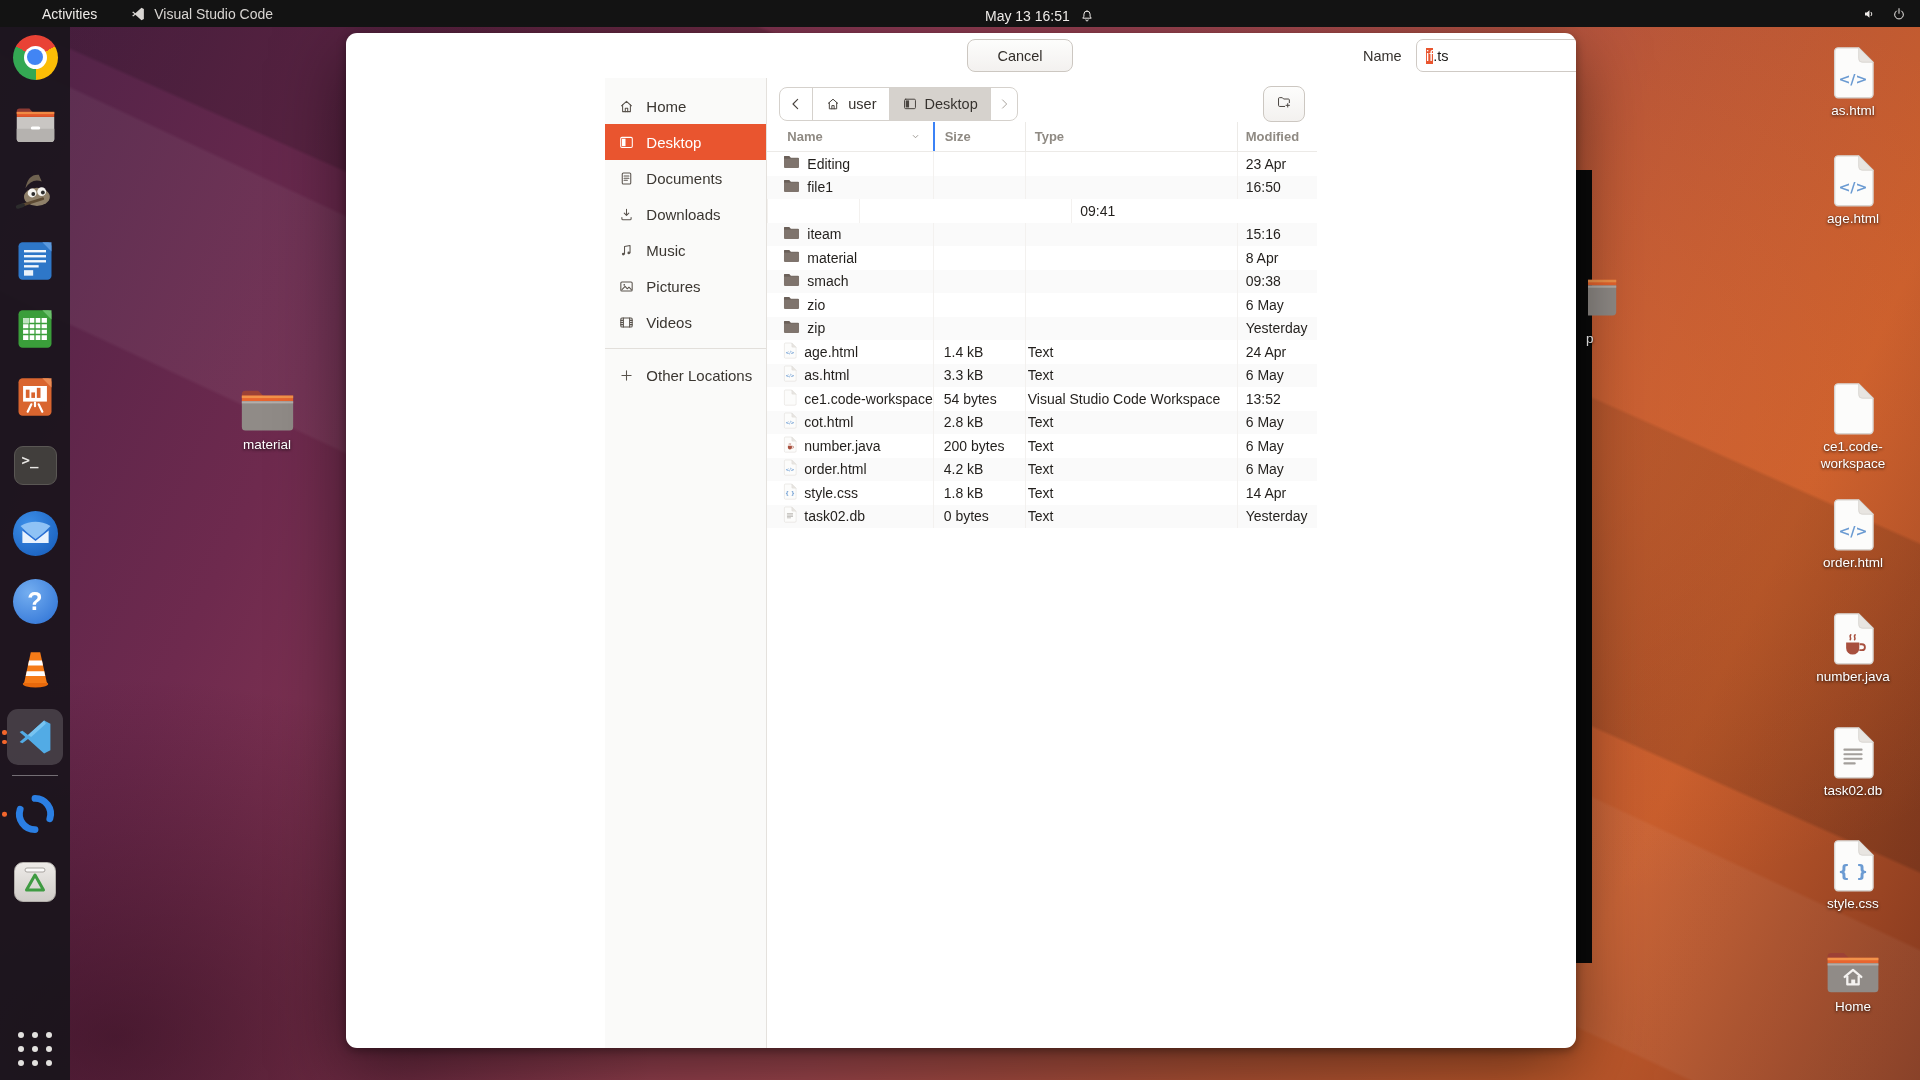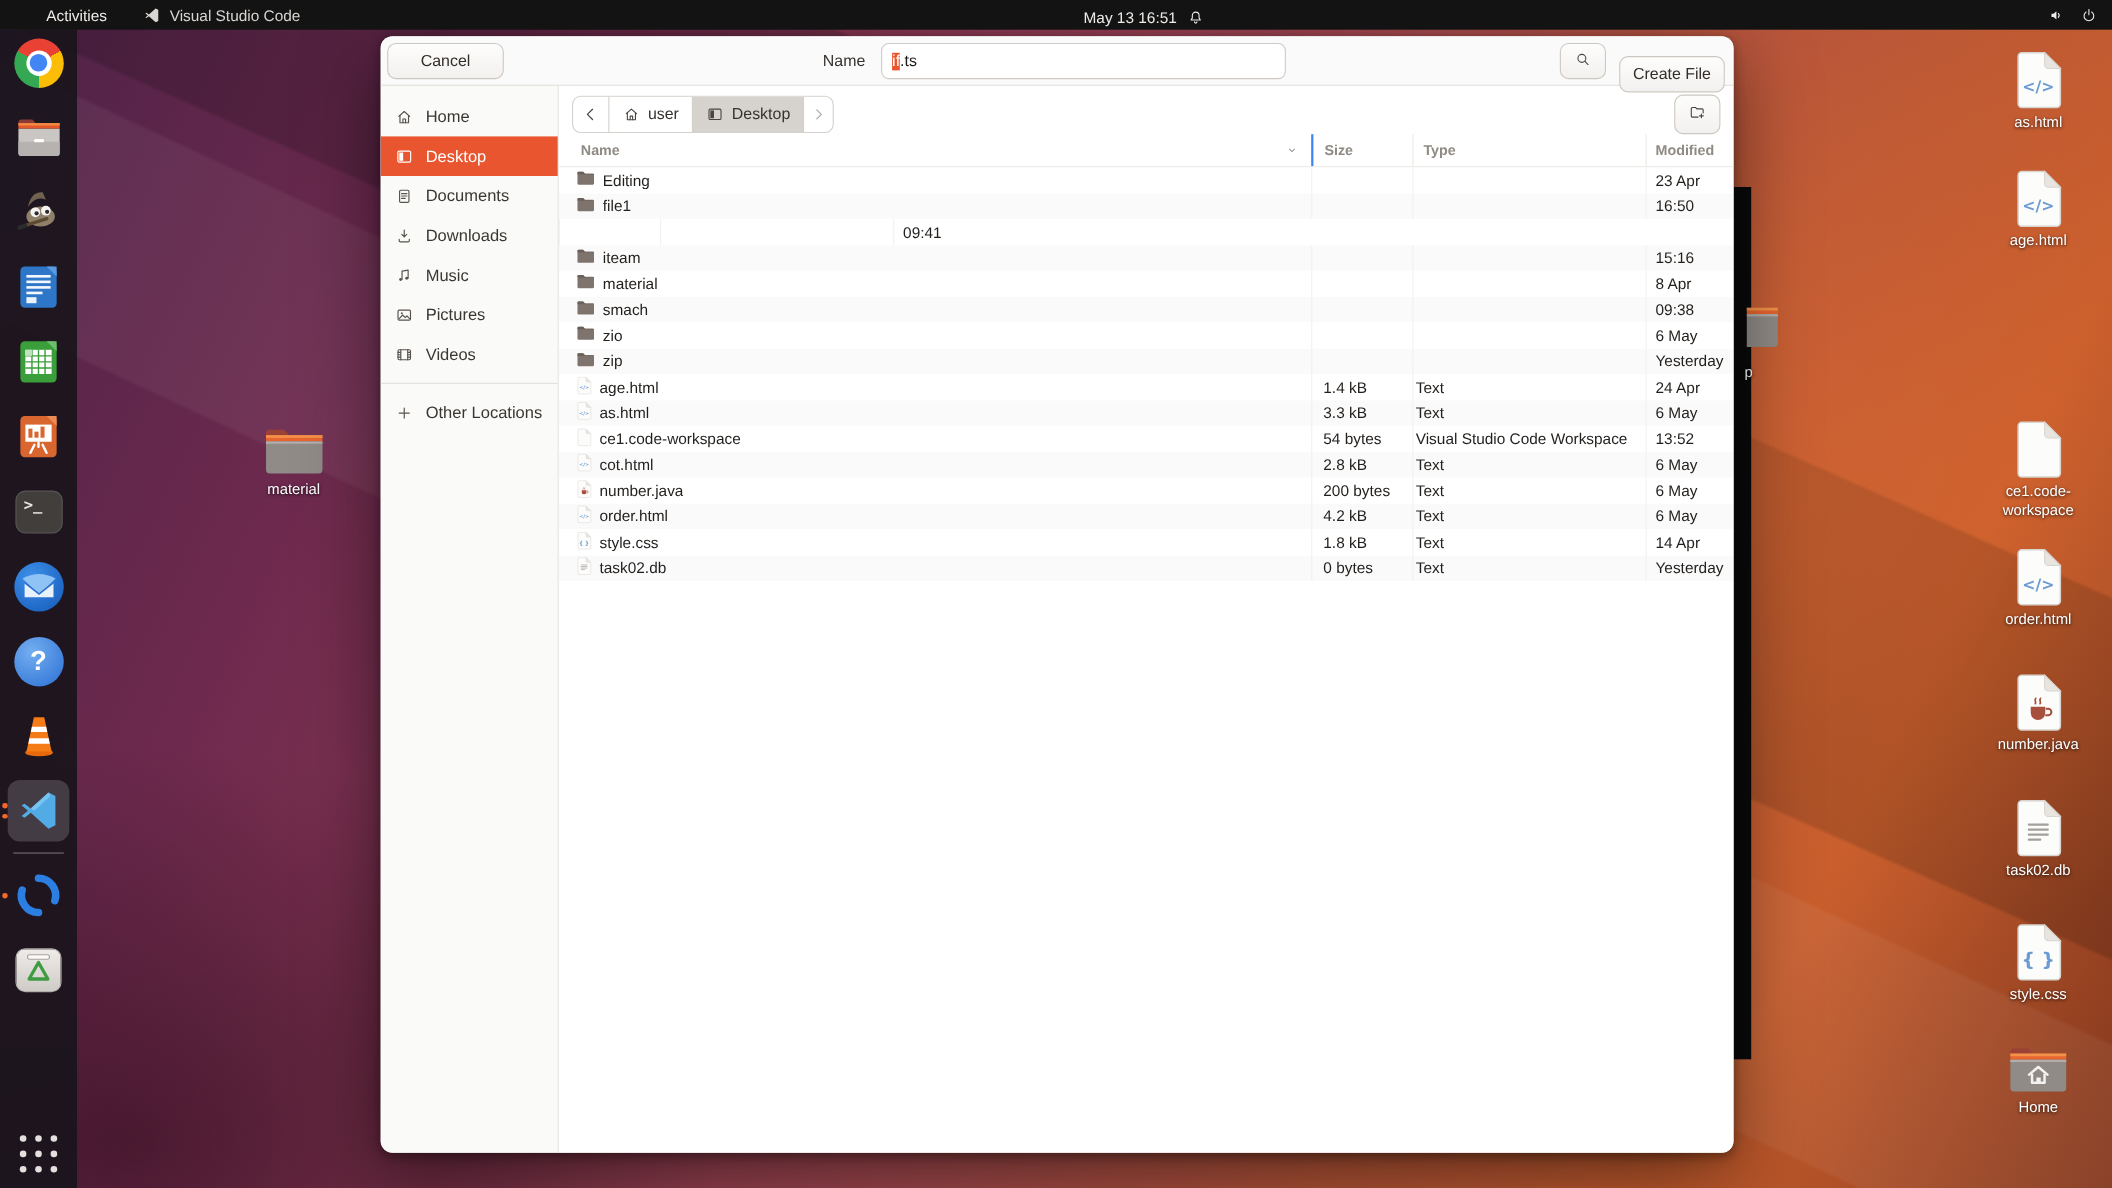--- a/index.html
+++ b/index.html
@@ -55,21 +55,21 @@
   .right-icons{ position:absolute; left:1803px; top:0; width:100px; height:1080px;}
   .vscode-strip{ position:absolute; left:1576px; top:170px; width:16px; height:793px; background:#0a0a0a;}
   .partial-folder{ position:absolute; left:1588px; top:272px; width:32px; height:54px; overflow:hidden;}
   .partial-folder svg{ margin-left:-27px;}
   .partial-label{ position:absolute; left:1586px; top:331px; color:#fff; font-size:13.5px; text-shadow:0 1px 3px rgba(0,0,0,0.85);}
 
   
   .dialog{ position:absolute; left:346px; top:33px; width:1230px; height:1015px;
     background:#fff; border-radius:11px; overflow:hidden; z-index:30;
     box-shadow:0 24px 70px rgba(0,0,0,0.5), 0 3px 10px rgba(0,0,0,0.35);
-    display:flex; flex-direction:column; color:#241f1c; }
+    display:flex; flex-direction:column; color:#241f1c;align-items:center; }
   .dlg-header{ position:relative; flex:0 0 45px; background:#fbfafa; border-bottom:1px solid #e3e0dc;}
   .btn{ background:linear-gradient(#fdfdfc,#f3f1ef); border:1px solid #ccc7c1; border-radius:8px;
     color:#322e2a; font-size:14.5px; font-family:inherit; display:flex; align-items:center; justify-content:center; cursor:pointer;}
   .btn-cancel{ position:absolute; left:6px; top:6px; width:106px; height:33px;}
   .name-label{ position:absolute; left:402px; top:0; height:45px; display:flex; align-items:center; font-size:14.5px; color:#36322e;}
   .name-input{ position:absolute; left:455px; top:6px; width:368px; height:33px; background:#fff;
     border:1px solid #cfcac5; border-radius:7px; display:flex; align-items:center; padding-left:9px; font-size:14.5px; color:#1c1a18;}
   .name-input .sel{ background:#E9552F; color:#fff; }
   .btn-search{ position:absolute; left:1072px; top:6px; width:42px; height:33px; color:#4a4540;}
   .btn-create{ position:absolute; left:1126px; top:18px; width:96px; height:33px;}

